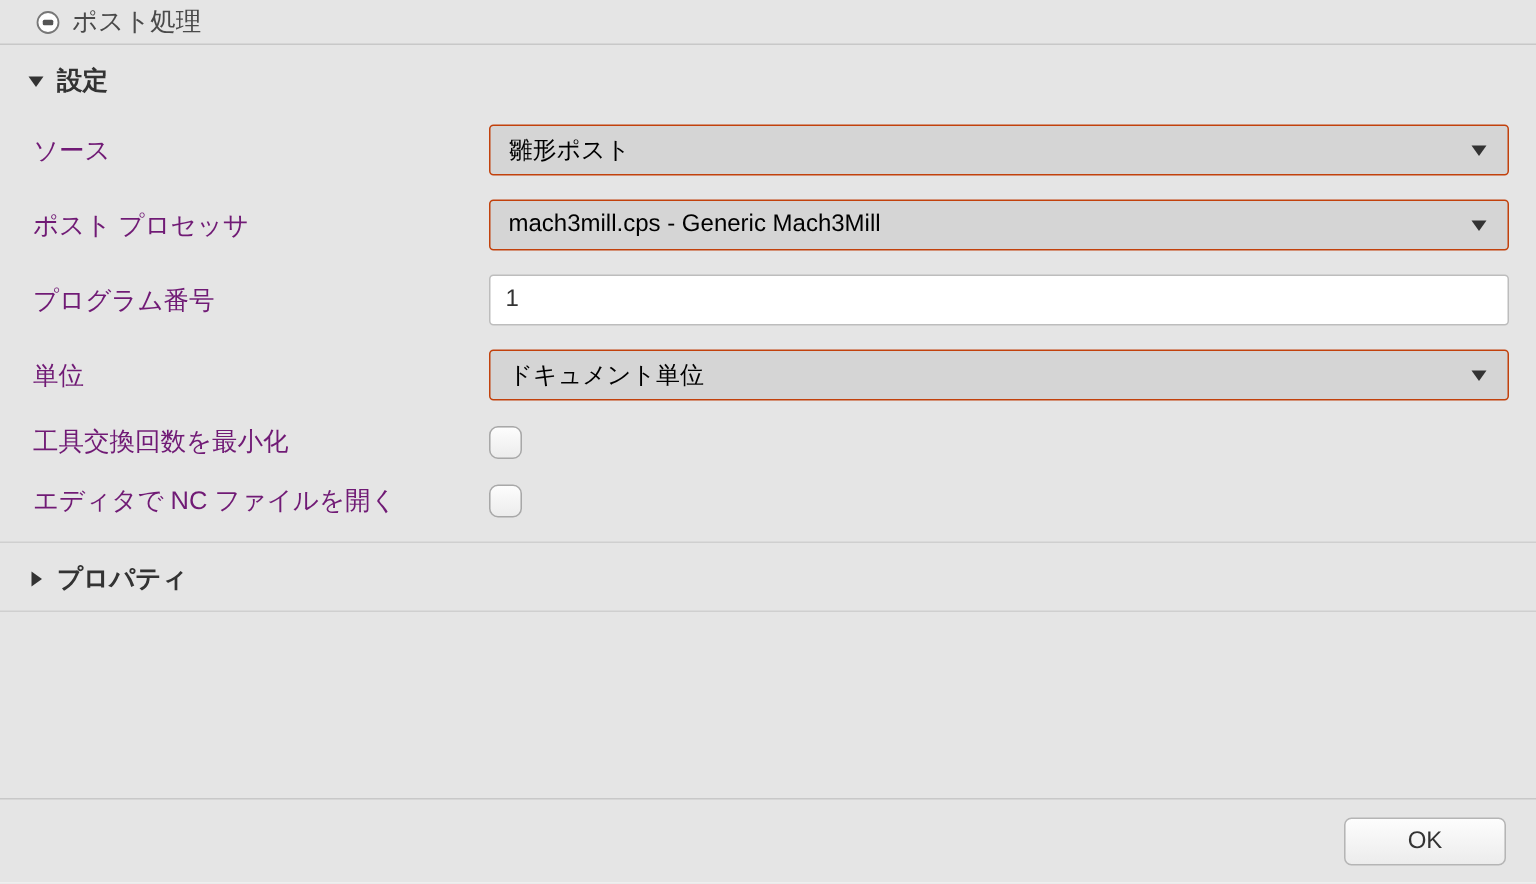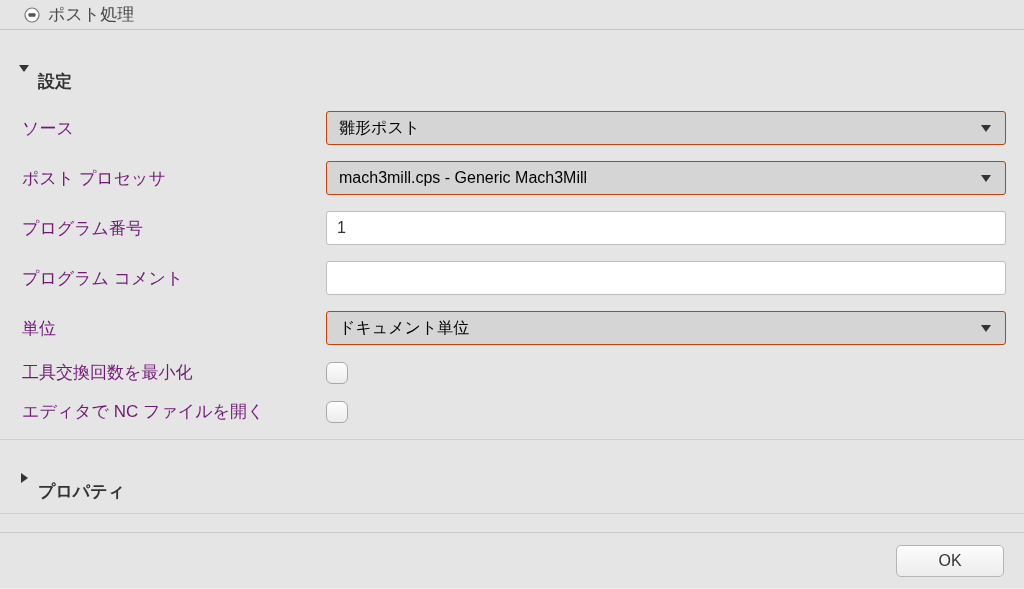--- a/index.html
+++ b/index.html
@@ -69,21 +69,20 @@
       justify-content: center;
     }
     .section-header .disclosure svg {
       width: 12px;
       height: 12px;
     }
     .section-title {
       font-weight: 700;
       color: #333;
       font-size: 17px;
-      margin-top: 28px;
     }
     .section-body {
       padding: 0 18px 8px 22px;
     }
     .row {
       display: flex;
       align-items: center;
       padding: 8px 0;
     }
     .label {
@@ -217,26 +216,20 @@
           </div>
         </div>
 
         <div class="row">
           <div class="label">プログラム番号</div>
           <div class="control">
             <input class="input" type="text" value="1" style="">
           </div>
         </div>
 
-        <div class="row">
-          <div class="label">プログラム コメント</div>
-          <div class="control">
-            <input class="input" type="text" value="" style="">
-          </div>
-        </div>
 
         <div class="row">
           <div class="label">単位</div>
           <div class="control">
             <div class="select">
               <span>ドキュメント単位</span>
               <span class="caret">
                 <svg viewBox="0 0 14 14">
                     <polygon points="2,4 12,4 7,11" fill="#333"></polygon>
                   </svg>

